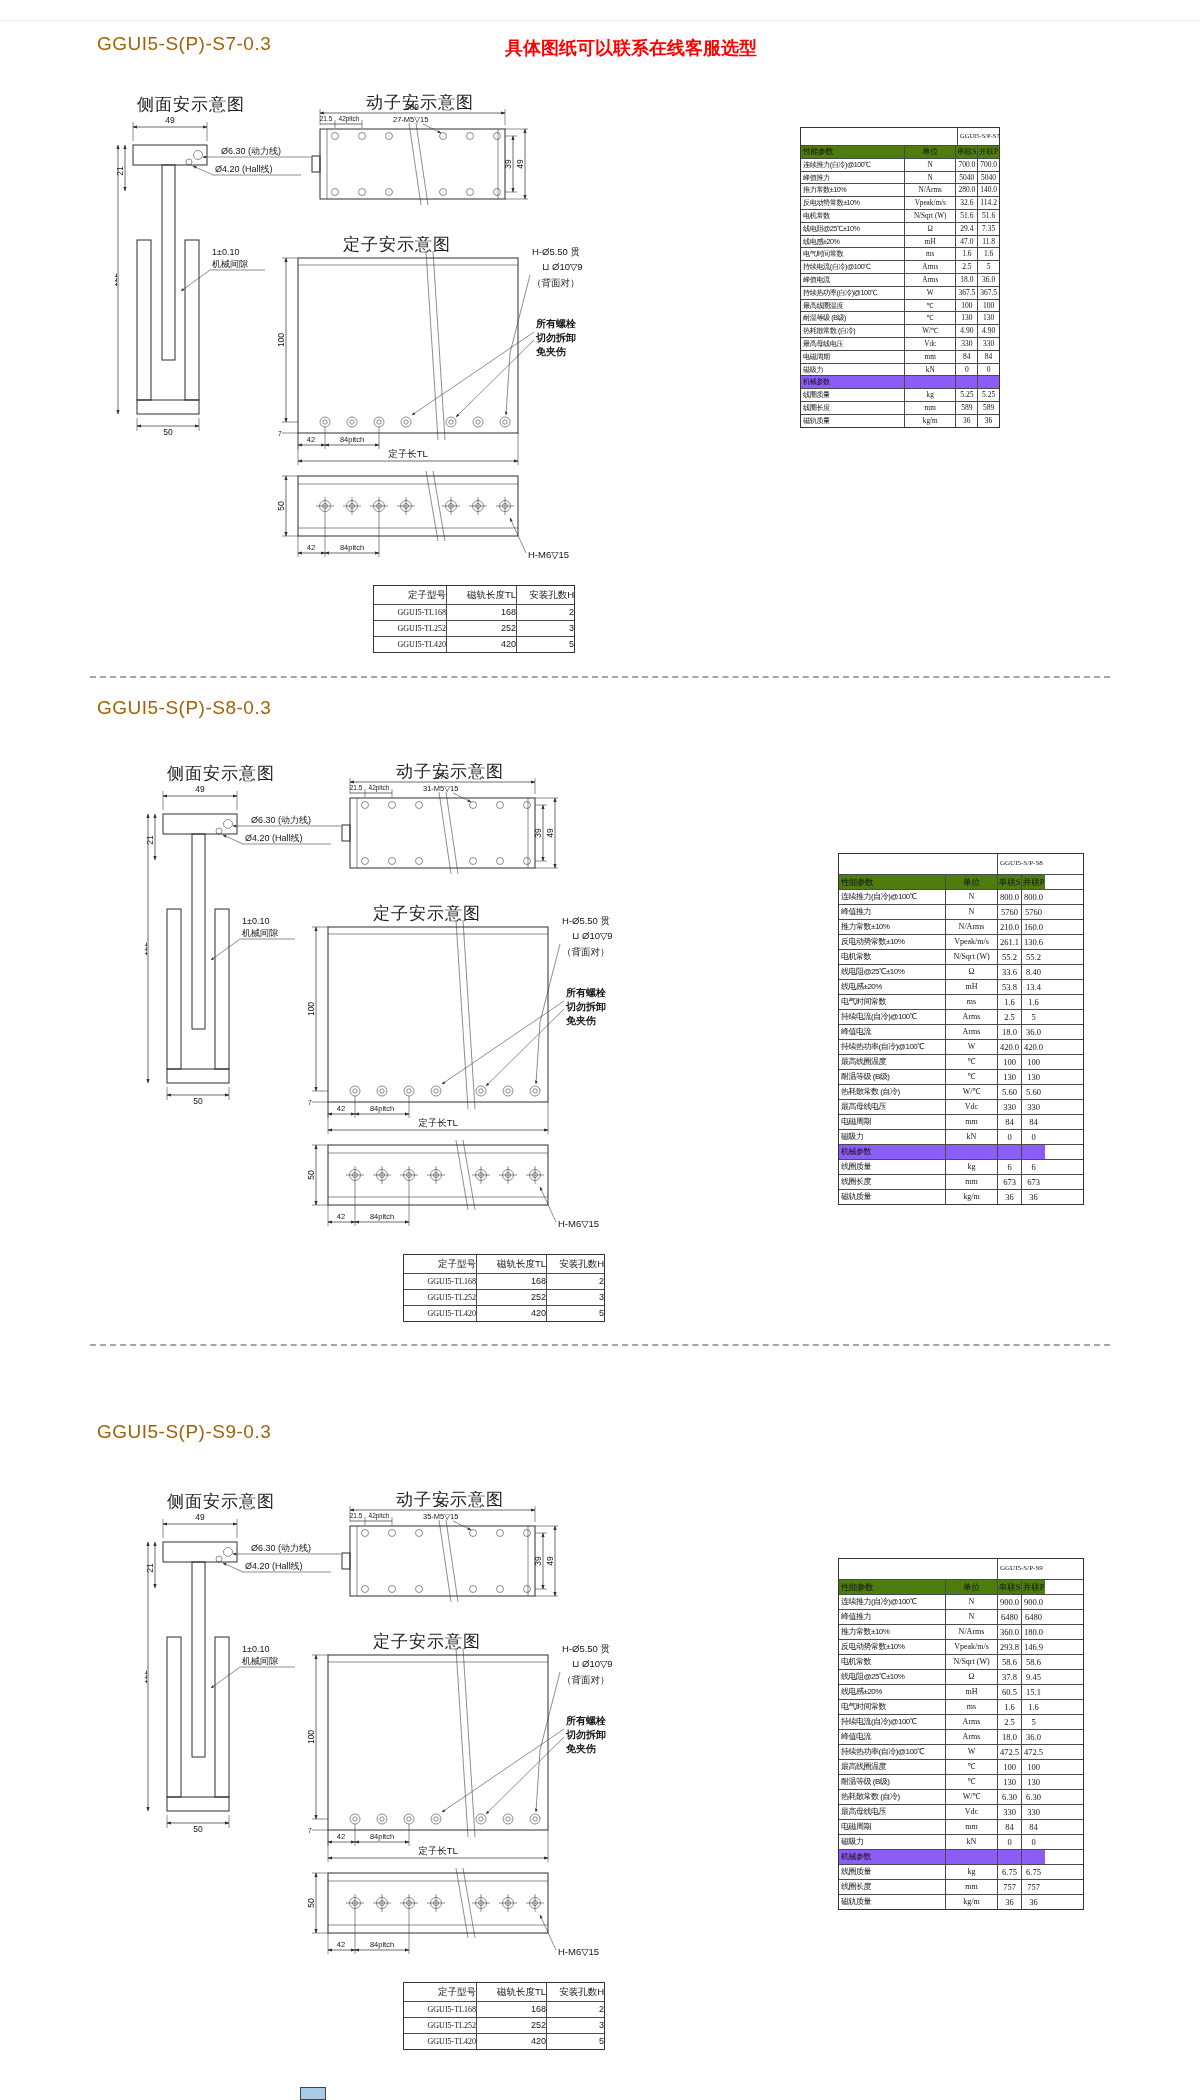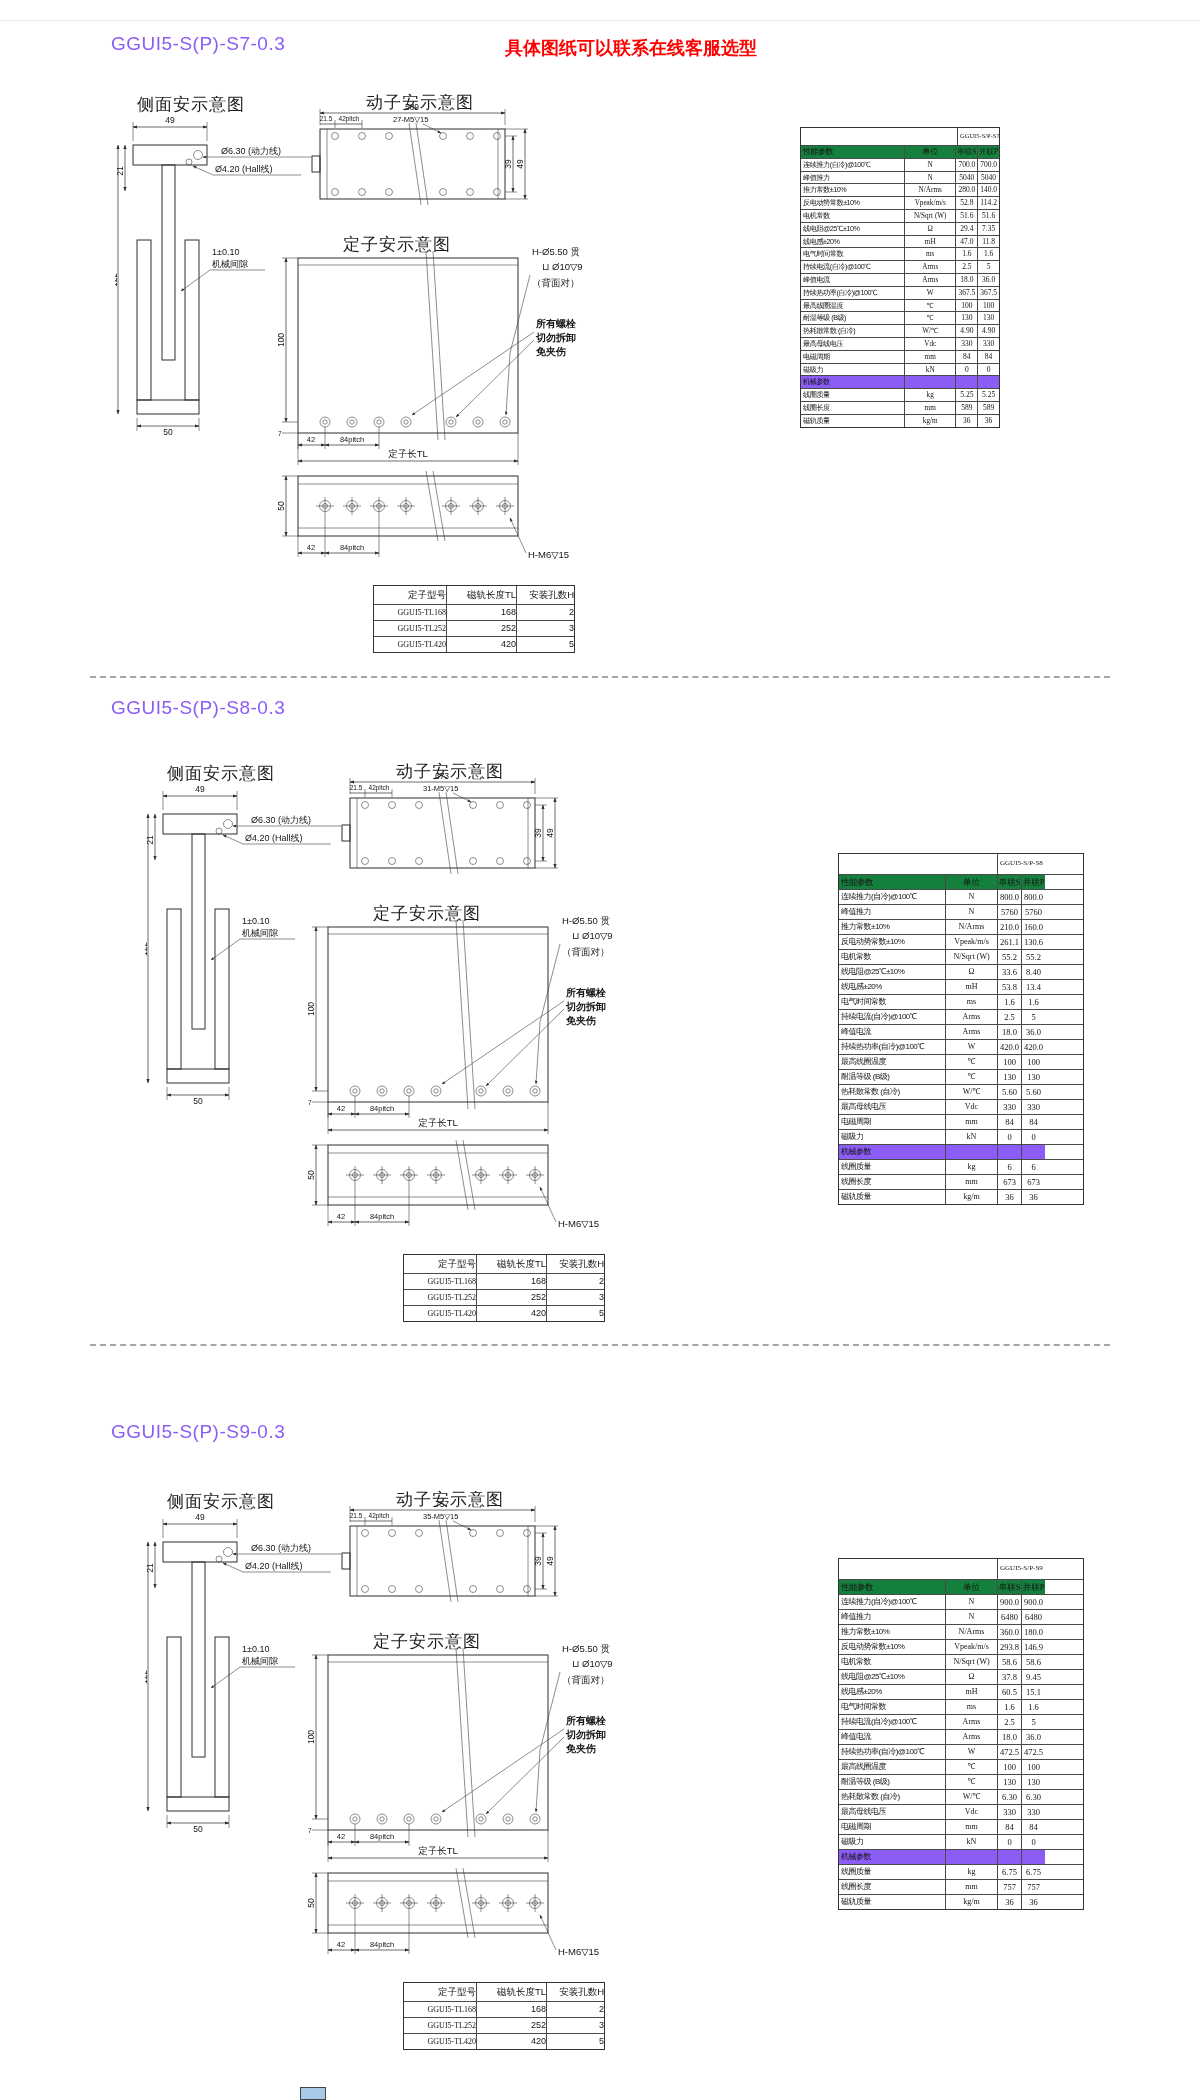--- a/index.html
+++ b/index.html
@@ -4,22 +4,22 @@
 <style>
   *{margin:0;padding:0;box-sizing:border-box}
   html,body{background:#ffffff}
   body{width:1200px;height:2100px;position:relative;overflow:hidden;
        font-family:"Liberation Sans",sans-serif;color:#141414}
   .top-edge{position:absolute;top:20px;left:0;width:1200px;height:1px;background:#e9e9e9}
   .section{position:absolute;left:0;width:1200px}
   .s0{top:0;height:677px}
   .s1{top:677px;height:668px}
   .s2{top:1345px;height:755px}
-  .sec-title{position:absolute;left:111px;font-size:19px;font-weight:400;
-             color:#8b5cf6;letter-spacing:.5px;white-space:nowrap}
+  .sec-title{position:absolute;left:97px;font-size:19px;font-weight:400;
+             color:#a16207;letter-spacing:.5px;white-space:nowrap}
   .s0 .sec-title{top:33px}.s1 .sec-title{top:20px}.s2 .sec-title{top:76px}
   .red-note{position:absolute;left:505px;top:36px;font-size:18px;font-weight:bold;color:#ff0000;white-space:nowrap}
   .sep{position:absolute;left:90px;width:1020px;border-top:2px dashed #a5a5a5}
   .sep1{top:676px}.sep2{top:1344px}
   .content{position:absolute;width:720px;height:575px}
   .s0 .content{left:115px;top:93px}
   .s1 .content{left:145px;top:85px}
   .s2 .content{left:145px;top:145px}
   .dwg-label{position:absolute;font-size:17px;color:#1d1d1d;letter-spacing:1px;white-space:nowrap}
   .side-lbl{left:22px;top:0}
@@ -56,21 +56,21 @@
   .s0 .spec .tcell:nth-child(3){width:22px}
   .s0 .spec .tcell:nth-child(4){width:22px}
   .spec .tcell:nth-child(n+2){text-align:center;font-family:"Liberation Serif",serif;letter-spacing:0}
   .spec .tcell:nth-child(3),.spec .tcell:nth-child(4){font-size:8.5px}
   .s0 .spec .tcell:nth-child(3),.s0 .spec .tcell:nth-child(4){font-size:7.5px}
   .spec .model-row .tcell:nth-child(1){width:158px;border-left:none}
   .s0 .spec .model-row .tcell:nth-child(1){width:156px}
   .spec .model-row .tcell:nth-child(2){flex:1;width:auto;font-size:7px;text-align:left;
         padding-left:2px;font-family:"Liberation Serif",serif}
   .s0 .spec .model-row .tcell:nth-child(2){font-size:6.5px}
-  .head-row .tcell{background:#15803d}
+  .head-row .tcell{background:#4d7c0f}
   .head-row{font-size:8.5px}
   .s0 .spec .head-row{font-size:8px}
   .mech-row .tcell{background:#8b5cf6}
   .mini{position:absolute;left:258px;top:492px;border:1px solid #333;background:#fff;font-size:9px;width:202px}
   .mini .trow{border-top:1px solid #4a4a4a;height:16px;line-height:15px}
   .mini > .trow:first-child{border-top:none;height:18px;line-height:17px;font-size:9.5px}
   .mini .tcell{text-align:right}
   .mini .tcell:nth-child(1){width:72px}
   .mini .tcell:nth-child(2){width:70px}
   .mini .tcell:nth-child(3){width:58px}
@@ -355,21 +355,21 @@
           </div>
           <div class="trow">
             <div class="tcell">推力常数±10%</div>
             <div class="tcell">N/Arms</div>
             <div class="tcell">280.0</div>
             <div class="tcell">140.0</div>
           </div>
           <div class="trow">
             <div class="tcell">反电动势常数±10%</div>
             <div class="tcell">Vpeak/m/s</div>
-            <div class="tcell">52.8</div>
+            <div class="tcell">32.6</div>
             <div class="tcell">114.2</div>
           </div>
           <div class="trow">
             <div class="tcell">电机常数</div>
             <div class="tcell">N/Sqrt (W)</div>
             <div class="tcell">51.6</div>
             <div class="tcell">51.6</div>
           </div>
           <div class="trow">
             <div class="tcell">线电阻@25℃±10%</div>

